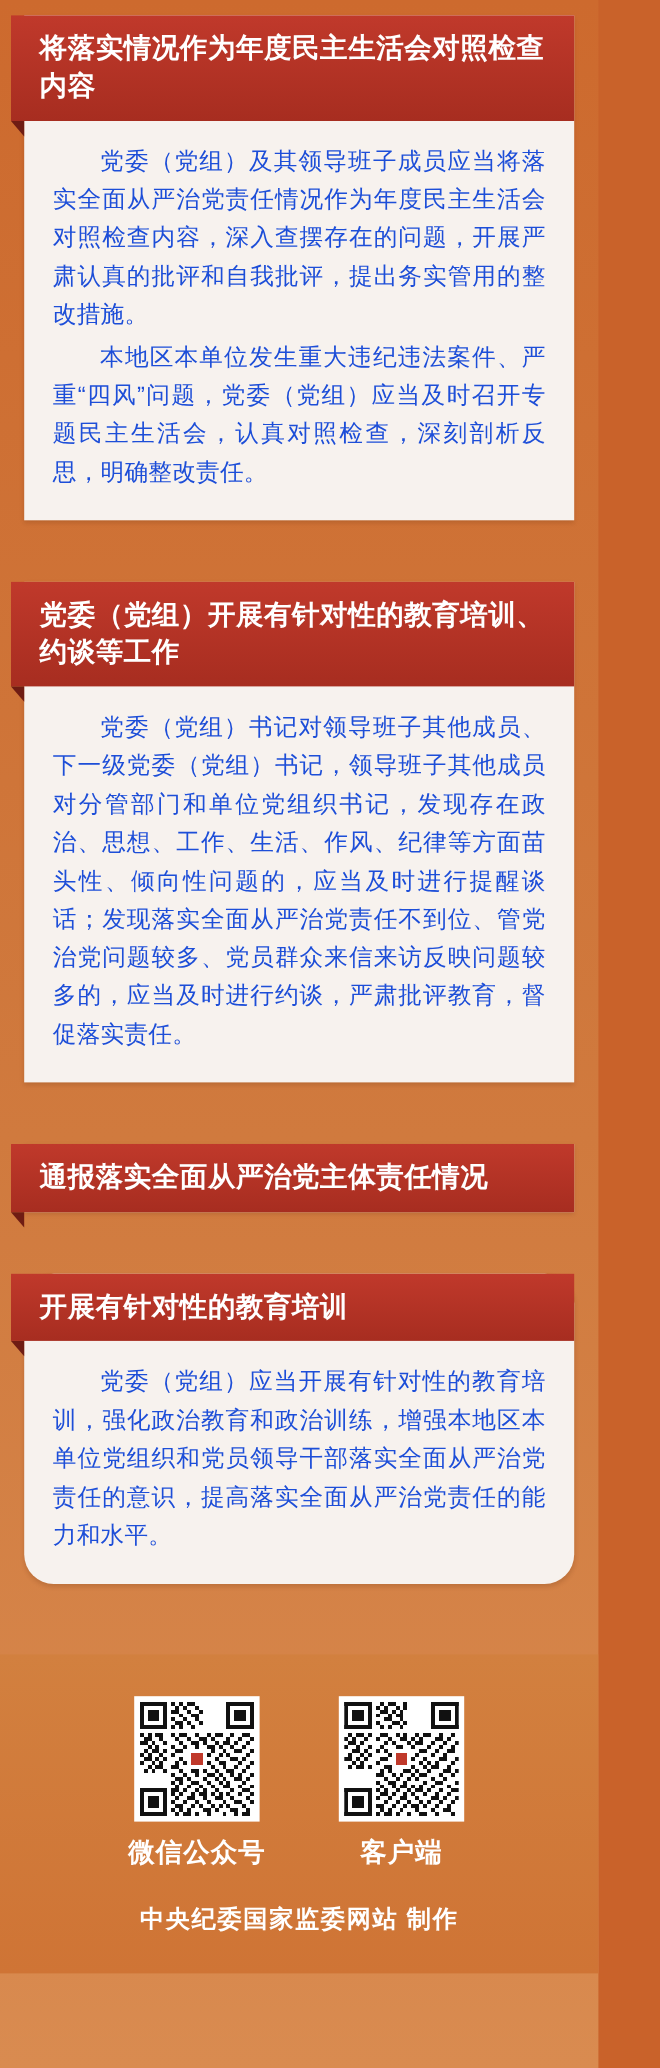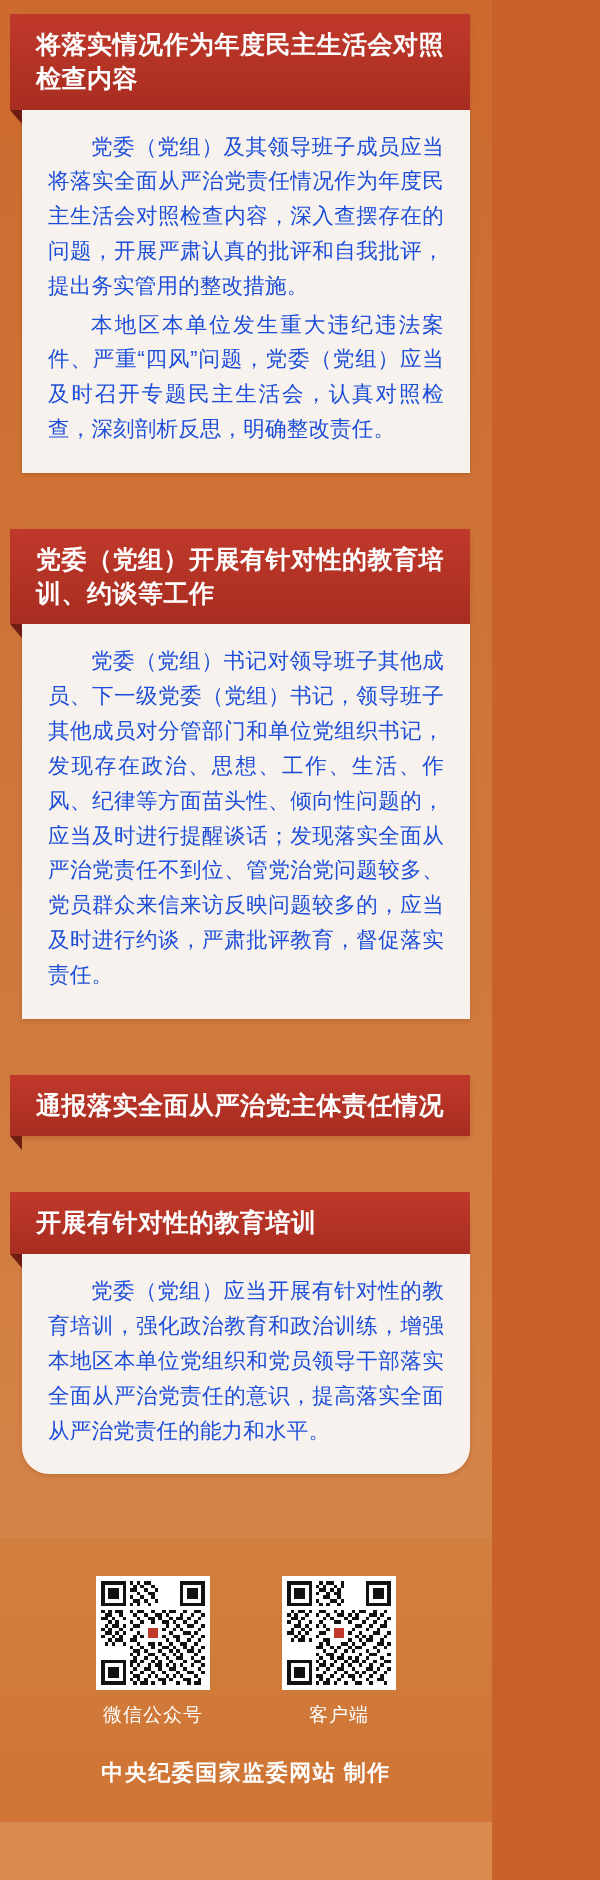--- a/index.html
+++ b/index.html
@@ -5,21 +5,21 @@
   html, body {
     margin: 0;
     padding: 0;
   }
   body {
     width: 600px;
     background: #c9622a;
     font-family: "Liberation Sans", sans-serif;
   }
   .page {
-    width: 492px;
+    width: 544px;
     min-height: 1880px;
     background: linear-gradient(180deg, #cd6a2e 0%, #d07a3e 55%, #d98b50 100%);
     box-sizing: border-box;
     padding: 14px 0 0 0;
     position: relative;
     overflow: hidden;
   }
   .cards {
     padding: 0 22px;
     box-sizing: border-box;
@@ -95,22 +95,22 @@
     height: 104px;
     margin: 0 auto;
     background: #ffffff;
     padding: 5px;
     box-sizing: content-box;
     position: relative;
   }
   .qr-caption {
     margin-top: 12px;
     color: #ffffff;
-    font-size: 19px;
-    font-weight: normal;
+    font-size: 24px;
+    font-weight: bold;
     letter-spacing: 1px;
     text-align: center;
   }
   .credit {
     margin-top: 30px;
     color: #ffffff;
     font-size: 22px;
     font-weight: bold;
     letter-spacing: 1.5px;
   }

